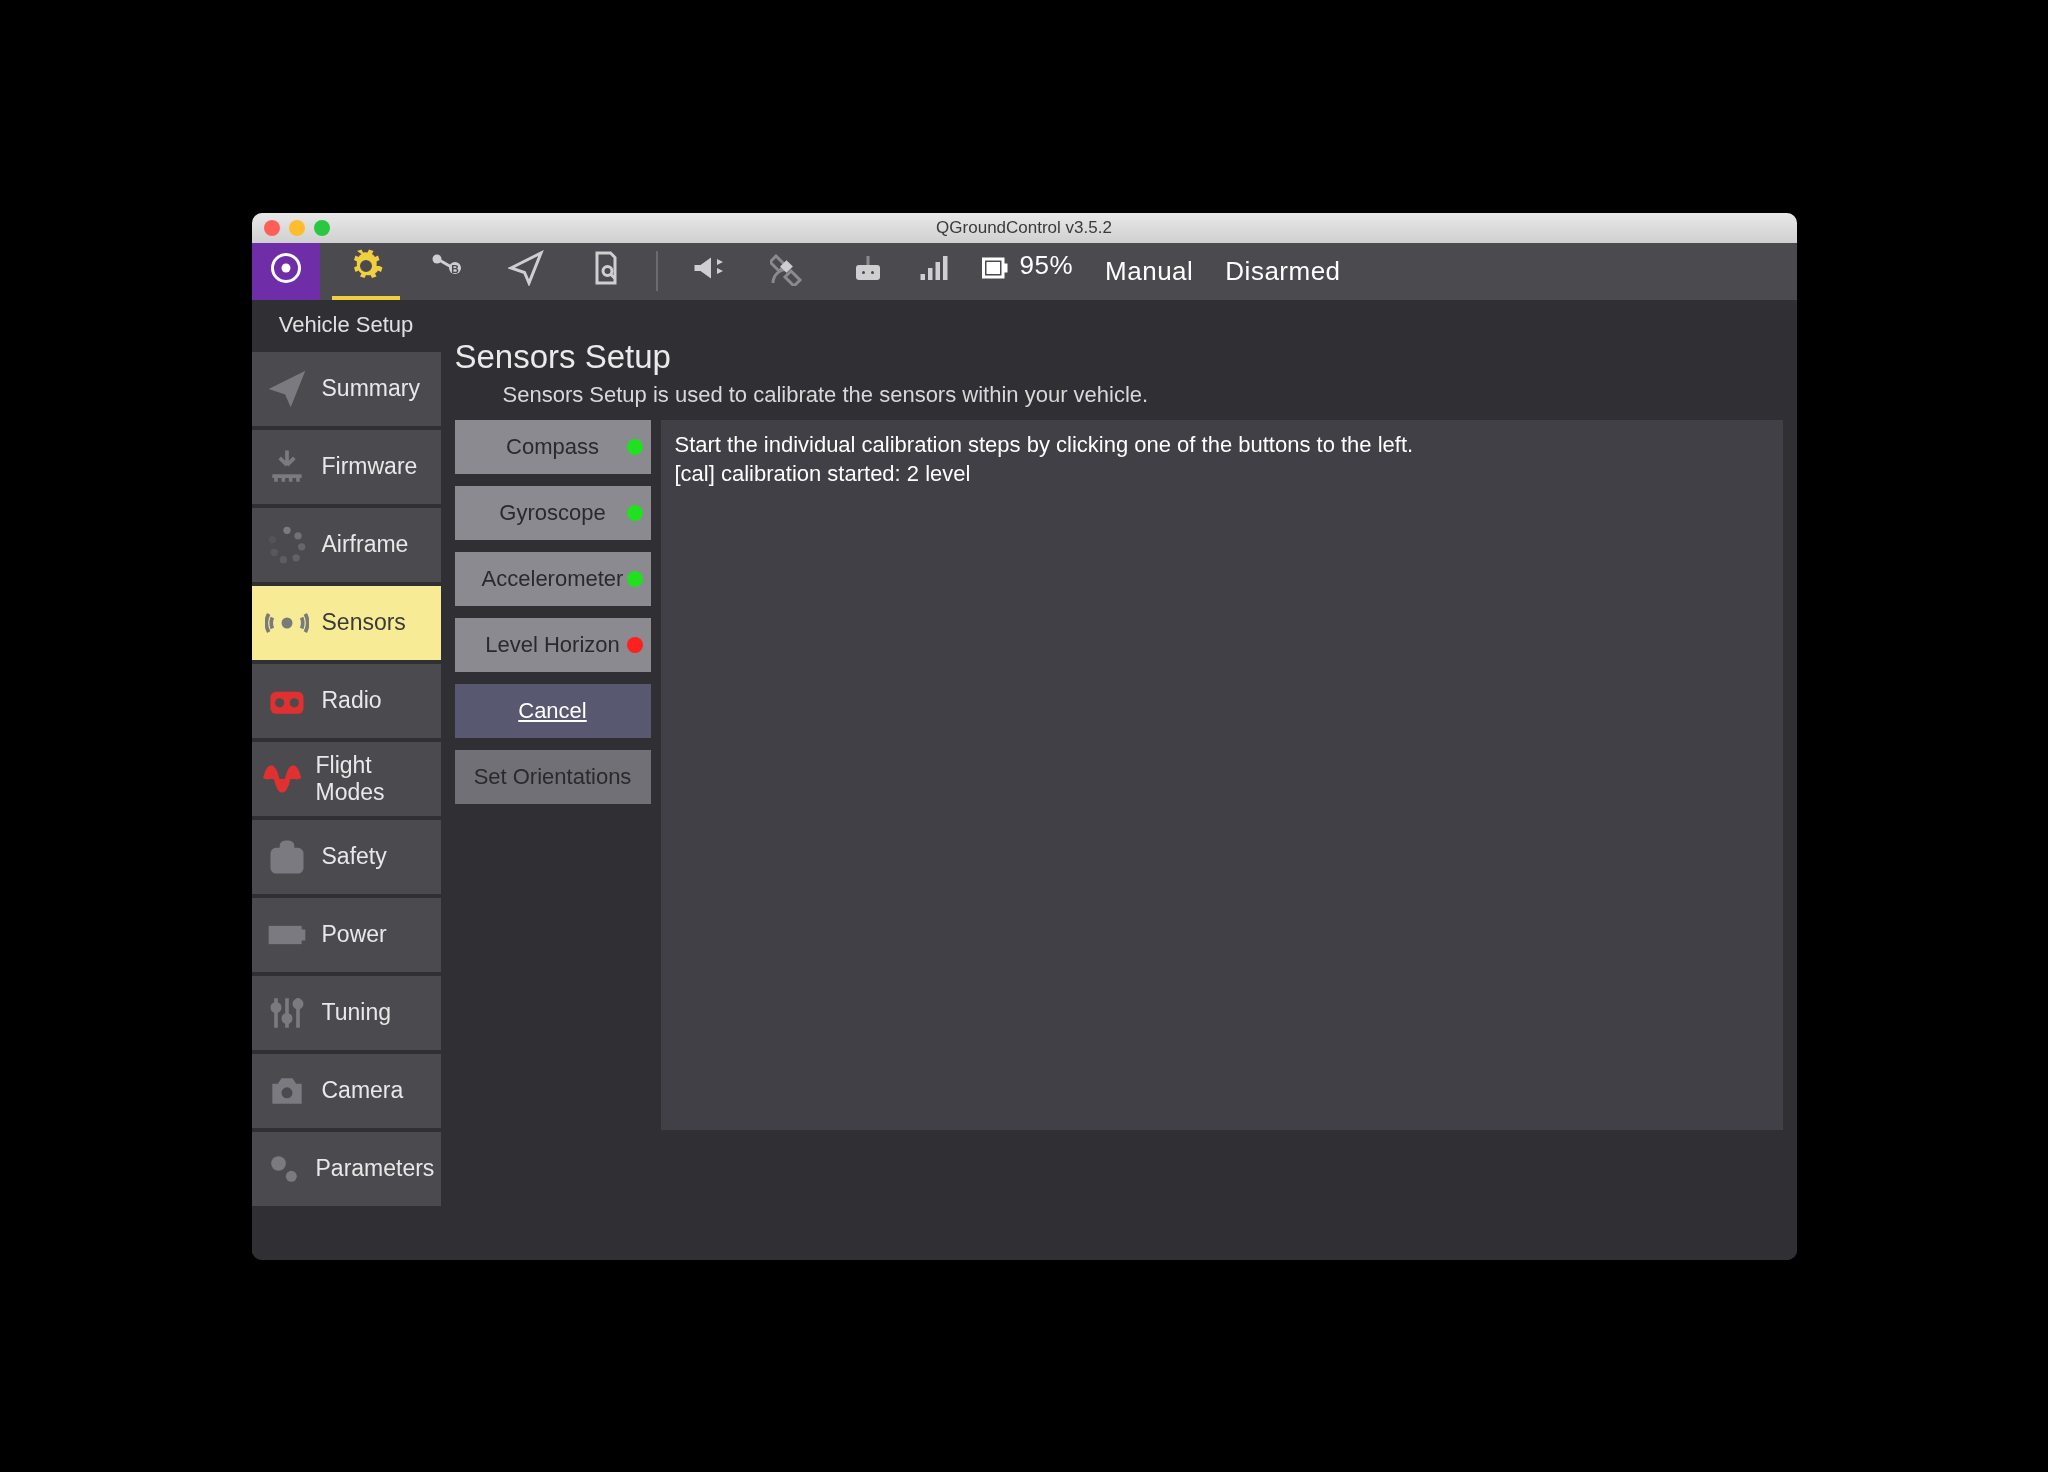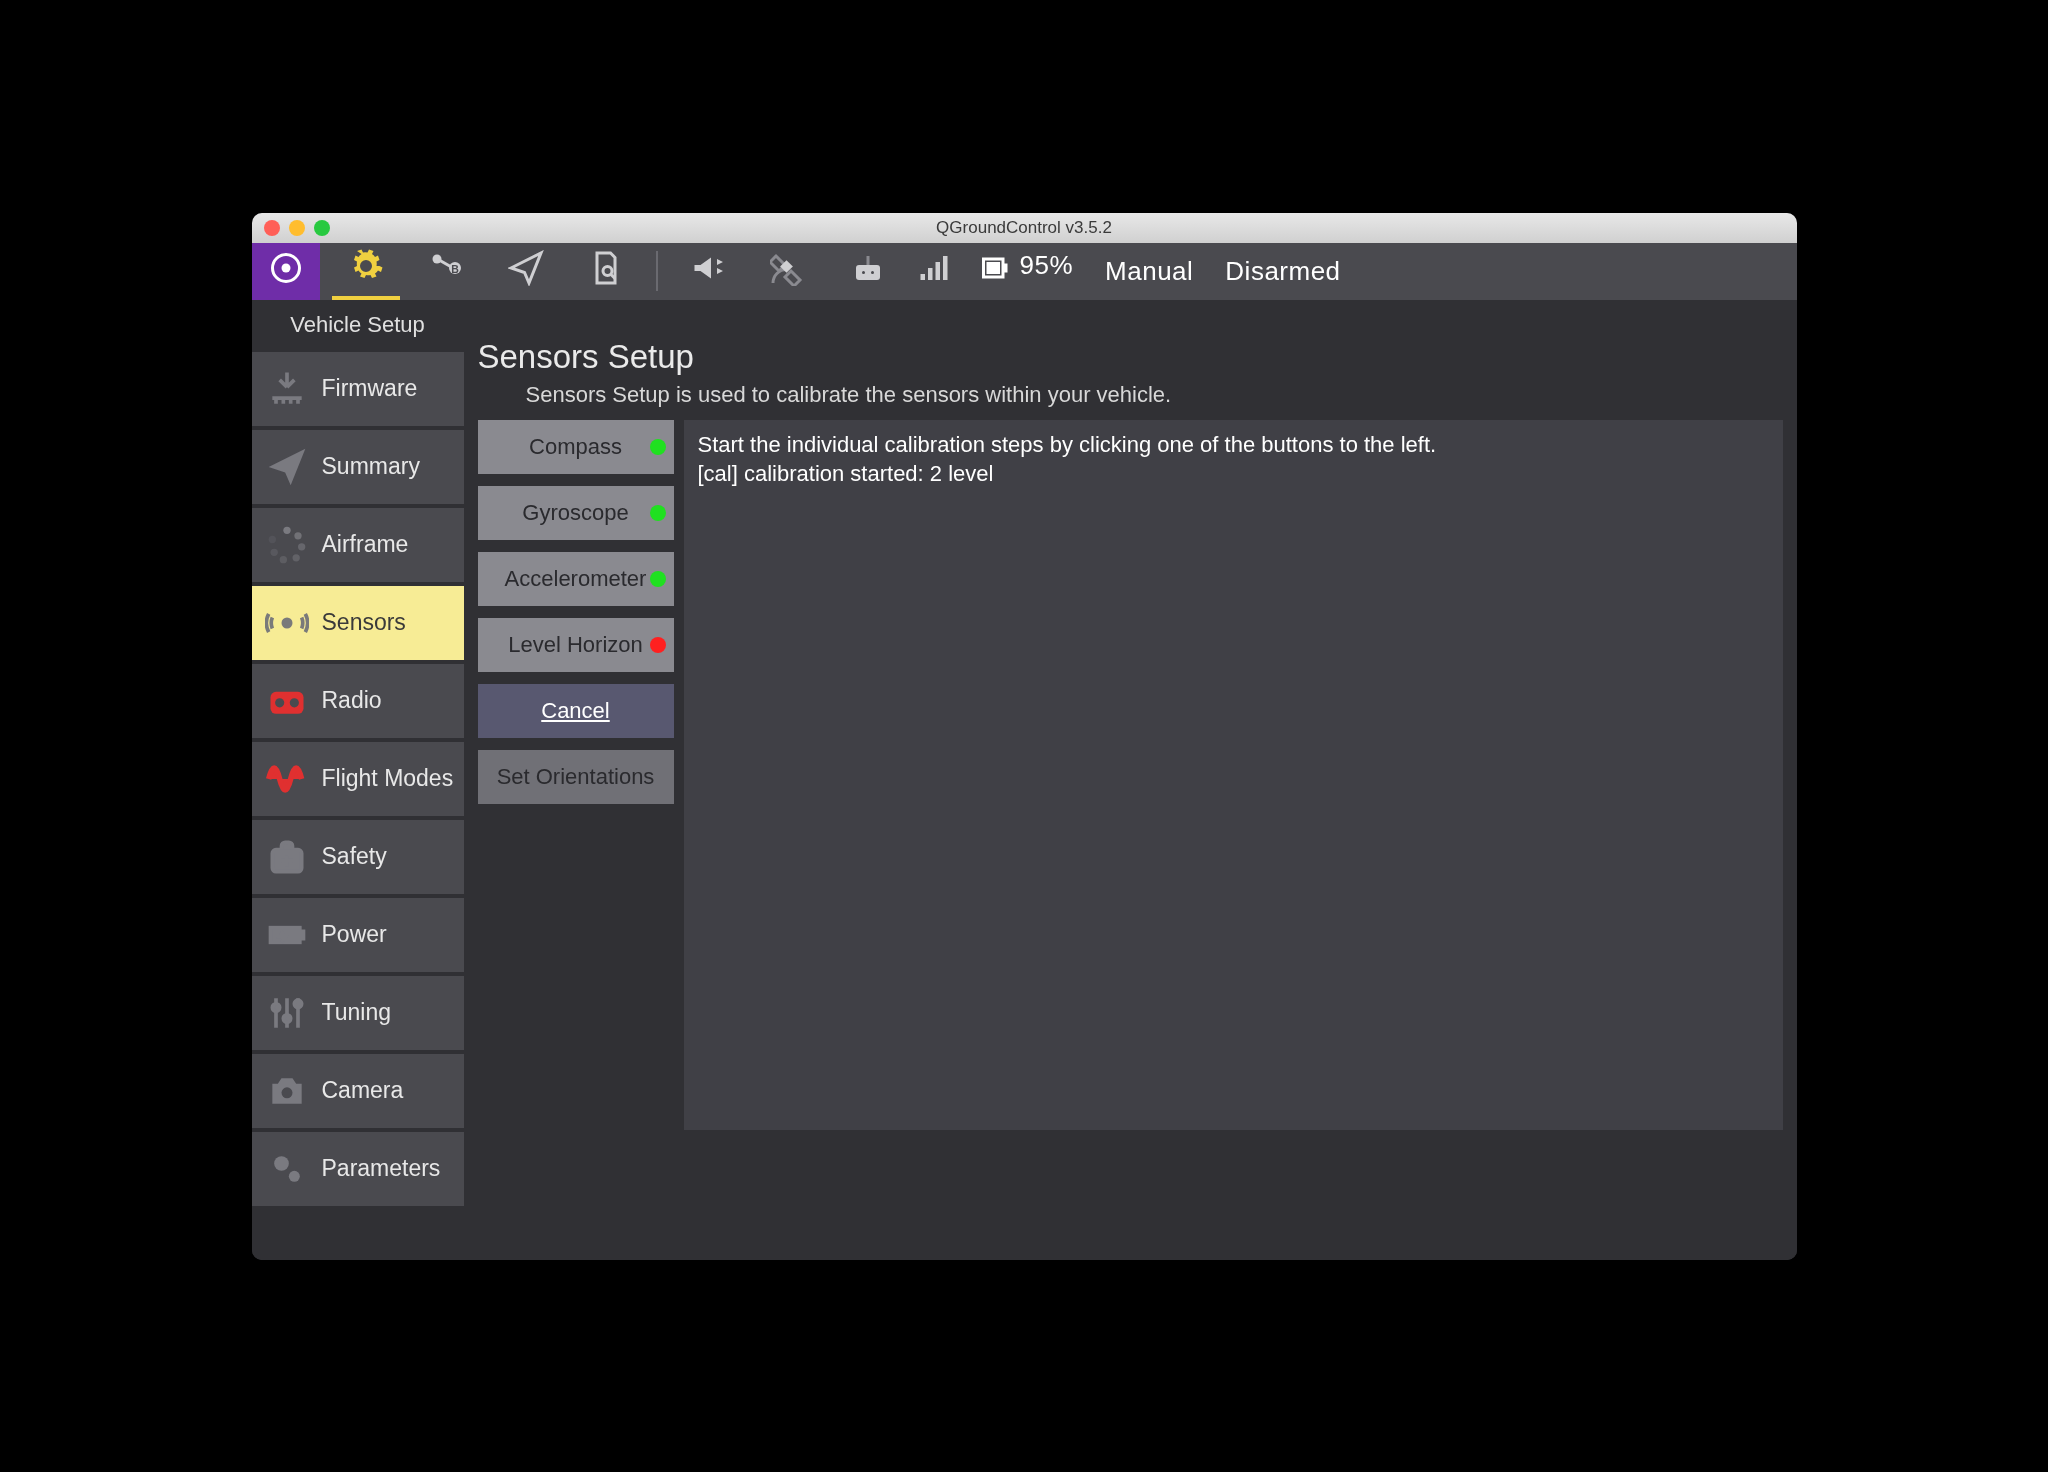--- a/index.html
+++ b/index.html
@@ -23,21 +23,21 @@
     width: 68px; height: 57px; display: flex; align-items: center; justify-content: center; cursor: pointer;
   }
   .toolbar .tb-btn.logo { background: #6f2da8; }
   .toolbar .tb-btn.active { border-bottom: 4px solid #f0d040; }
   .toolbar svg { width: 36px; height: 36px; fill: #cfcfd2; }
   .toolbar .tb-btn.active svg { fill: #f0d040; }
   .toolbar .divider { width: 2px; height: 40px; background: #6a6a70; margin: 0 4px; }
   .toolbar .spacer { flex: 1; }
   .toolbar .status-text { font-size: 26px; color: #fff; margin-right: 20px; letter-spacing: 0.5px;}
   .body { flex: 1; display: flex; background: #303034; min-height: 0; }
-  .sidebar { width: 212px; display: flex; flex-direction: column; gap: 4px; padding: 0 0 0 0; }
+  .sidebar { width: 189px; display: flex; flex-direction: column; gap: 4px; padding: 0 0 0 0; }
   .sidebar-title { color: #e0e0e0; font-size: 22px; text-align: center; padding: 12px 0 10px; }
   .side-item {
     height: 74px; background: #4a4a4f; display: flex; align-items: center; gap: 10px;
     padding: 0 10px; cursor: pointer; color: #e8e8e8; font-size: 23px;
   }
   .side-item .icon-slot { width: 50px; height: 50px; display: flex; align-items: center; justify-content: center; }
   .side-item svg { width: 44px; height: 44px; fill: #7a7a80; }
   .side-item.active { background: #f7ec95; color: #3a3a3a; }
   .side-item.active svg { fill: #7a7a7a; }
   .side-item.red svg { fill: #e03030; }
@@ -164,32 +164,32 @@
     <div class="spacer"></div>
   </div>
 
   <div class="body">
     <div class="sidebar">
       <div class="sidebar-title">Vehicle Setup</div>
 
       <div class="side-item">
         <span class="icon-slot">
             <svg viewBox="0 0 24 24">
+              <path d="M2 12L22 2 14 22l-3-7-9-3z"></path>
+            </svg>
+          </span>
+        <span>Summary</span>
+      </div>
+      <div class="side-item">
+        <span class="icon-slot">
+            <svg viewBox="0 0 24 24">
               <path d="M12 3v8m0 0l-4-4m4 4l4-4M4 17h16M6 17v3M10 17v3M14 17v3M18 17v3" stroke="#7a7a80" stroke-width="2" fill="none"></path>
             </svg>
           </span>
         <span>Firmware</span>
-      </div>
-      <div class="side-item">
-        <span class="icon-slot">
-            <svg viewBox="0 0 24 24">
-              <path d="M2 12L22 2 14 22l-3-7-9-3z"></path>
-            </svg>
-          </span>
-        <span>Summary</span>
       </div>
       <div class="side-item">
         <span class="icon-slot">
             <svg viewBox="0 0 24 24">
               <circle cx="12" cy="4" r="2"></circle>
               <circle cx="18" cy="7" r="2" opacity=".8"></circle>
               <circle cx="20" cy="13" r="2" opacity=".6"></circle>
               <circle cx="17" cy="19" r="2" opacity=".5"></circle>
               <circle cx="10" cy="20" r="2" opacity=".4"></circle>
               <circle cx="5" cy="16" r="2" opacity=".3"></circle>

